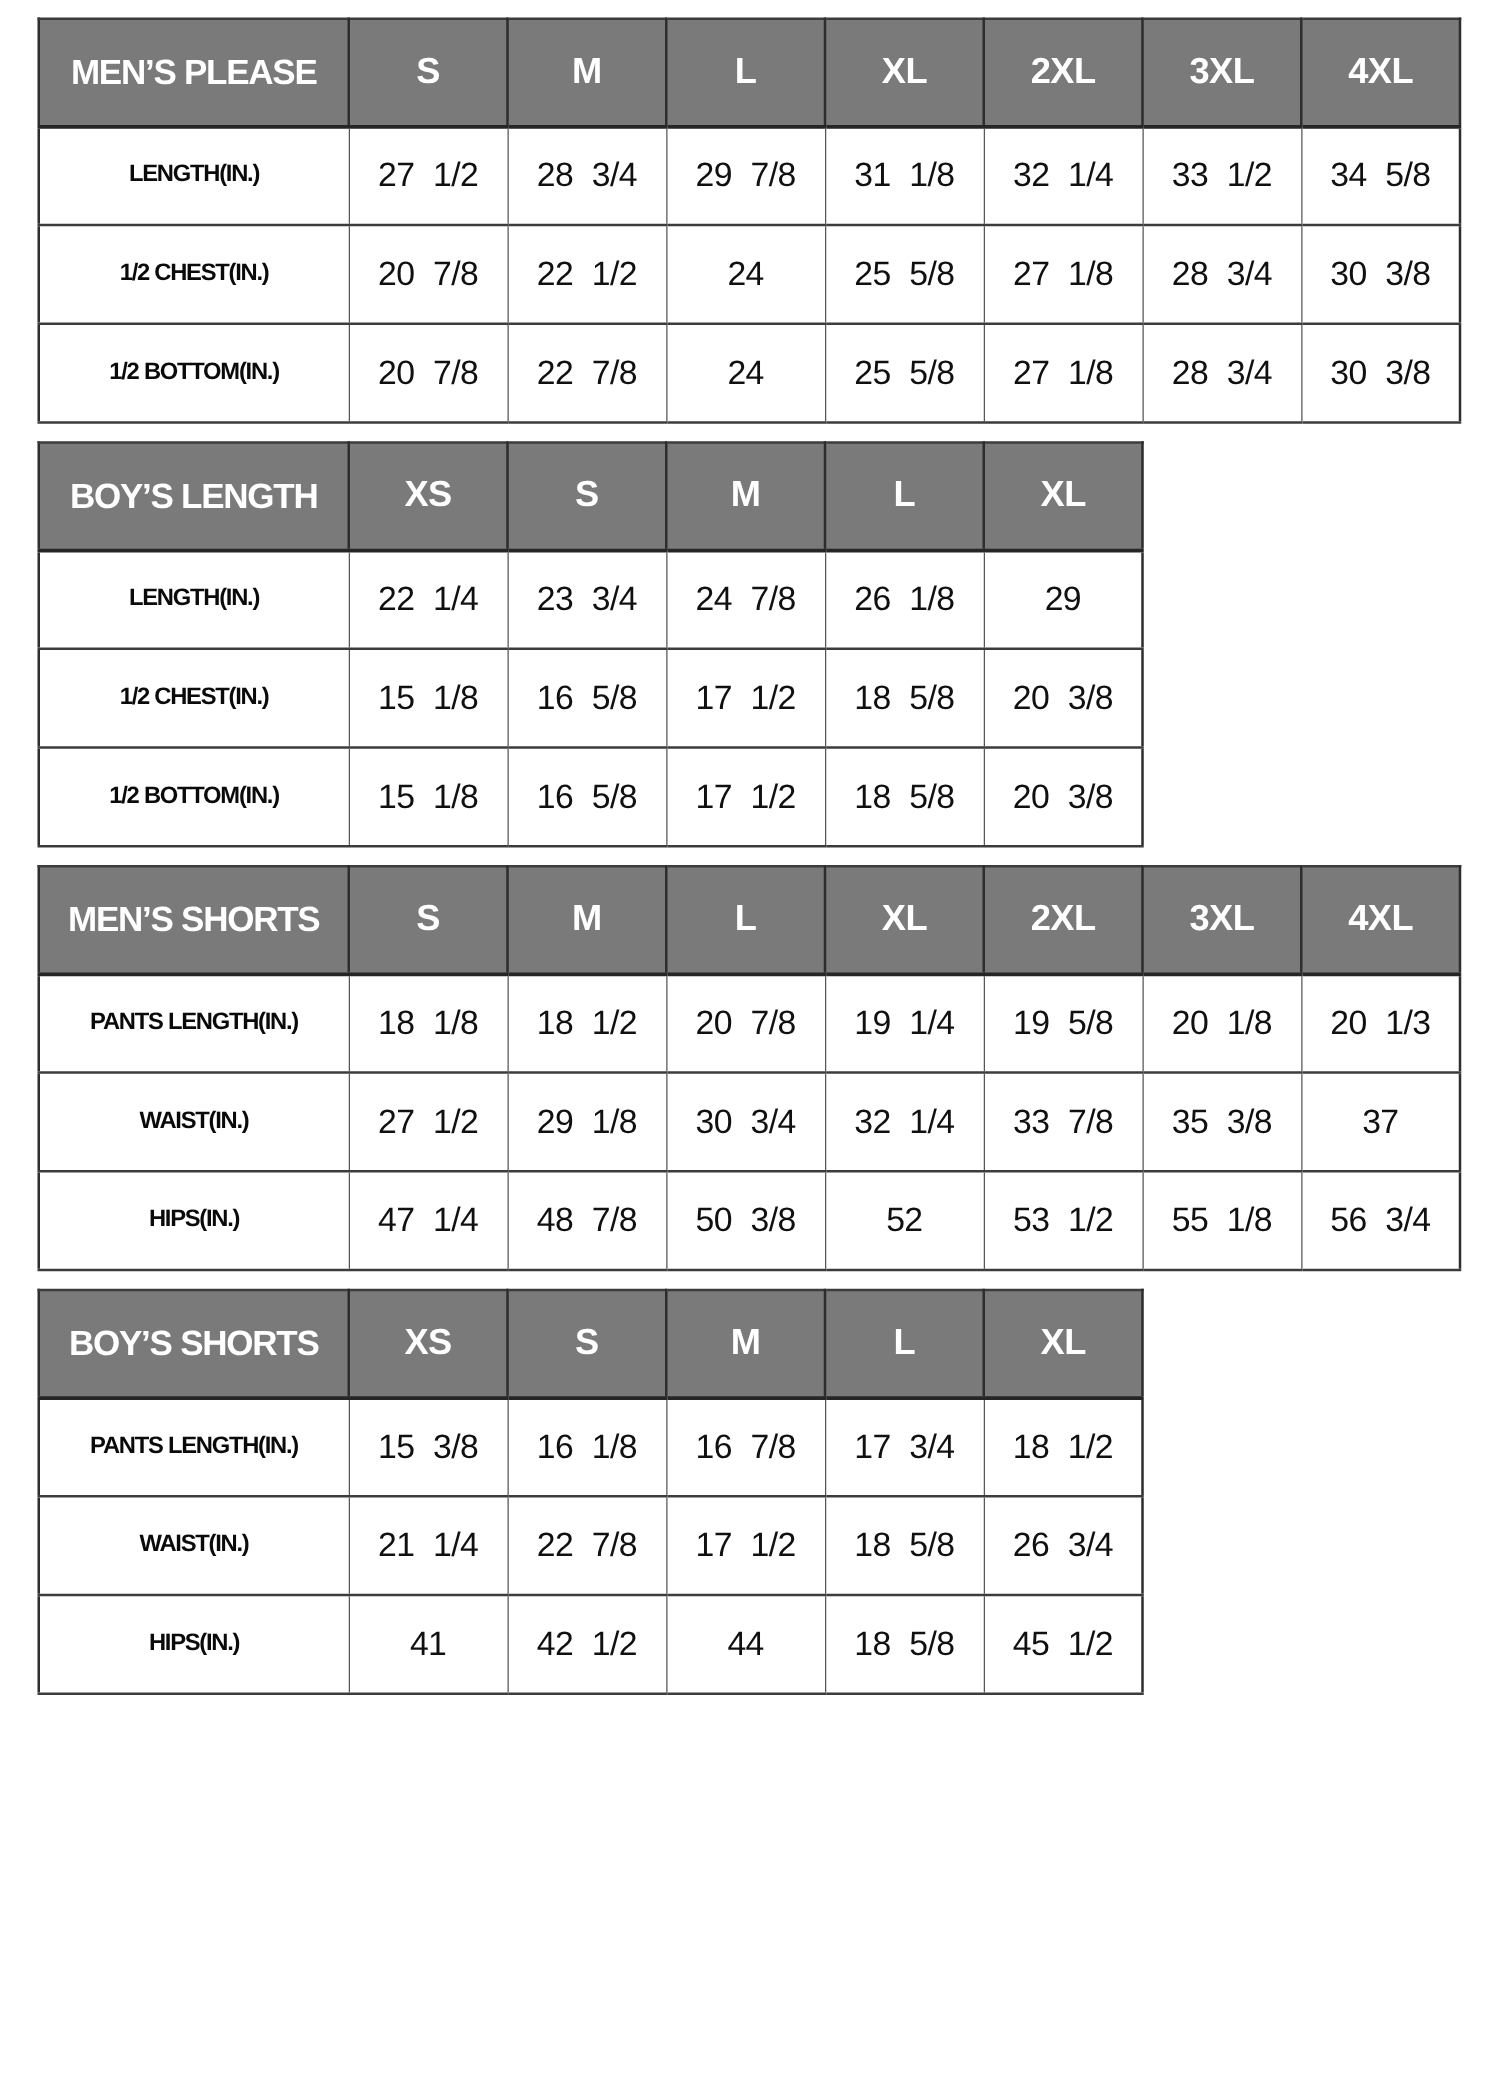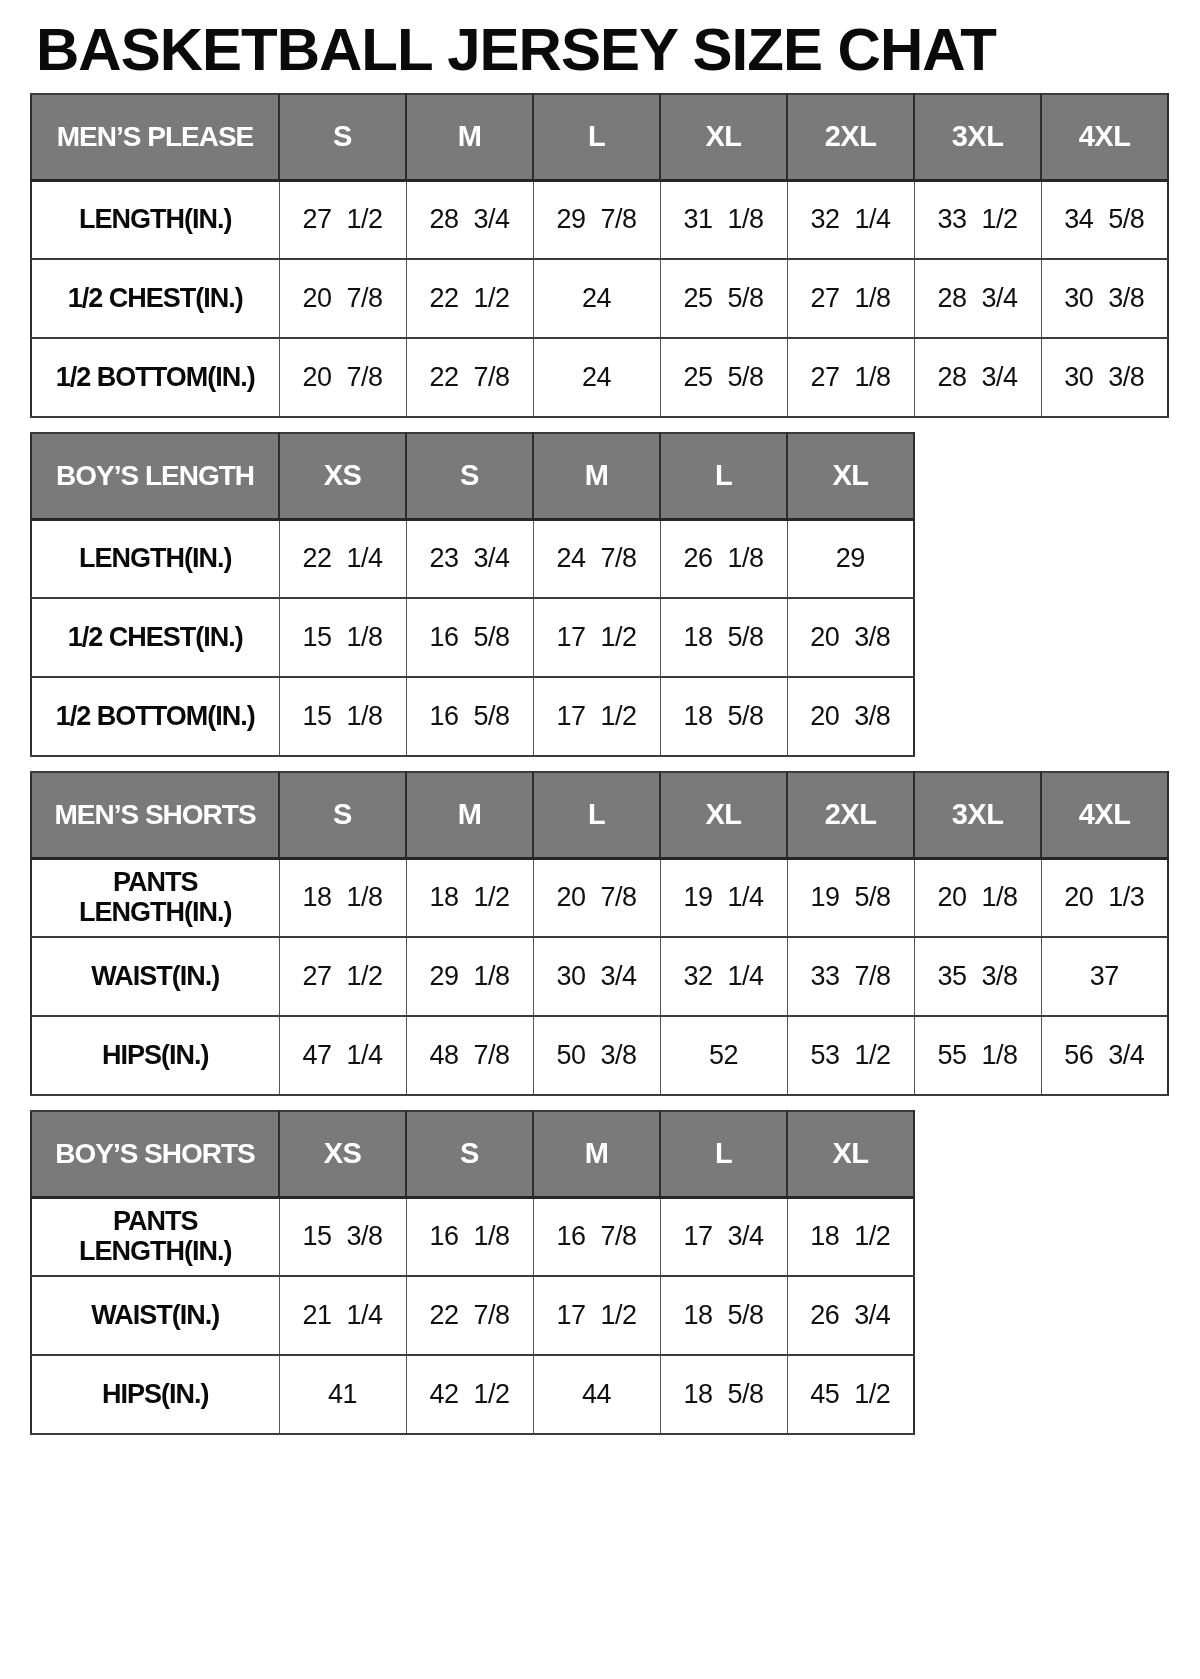--- a/index.html
+++ b/index.html
@@ -45,33 +45,32 @@
   }
   .size-table thead th{
     background:var(--header-gray);color:#fff;
     font-size:29px;font-weight:700;letter-spacing:-0.5px;
     border-left:2px solid var(--border-outer);
     border-right:2px solid var(--border-outer);
     border-bottom:3px solid #262626;
   }
   .size-table thead th.corner{font-size:28px;letter-spacing:-1px;}
   .size-table tbody th{
-    font-size:27px;font-weight:700;letter-spacing:-1px;color:#0a0a0a;
+    font-size:19px;font-weight:700;letter-spacing:-1px;color:#0a0a0a;
     line-height:1.1;
   }
   .size-table tbody td{
     font-size:27px;font-weight:400;letter-spacing:-0.5px;color:#101010;
     word-spacing:8px;
   }
 </style>
 </head>
 <body>
 
 <div class="page">
-  <h1 class="page-title">BASKETBALL JERSEY SIZE CHAT</h1>
   <div id="tables">
       <table class="size-table" style="width: 1137px;">
         <colgroup>
           <col style="width: 248px;">
           <col style="width: 127px;">
           <col style="width: 127px;">
           <col style="width: 127px;">
           <col style="width: 127px;">
           <col style="width: 127px;">
           <col style="width: 127px;">

